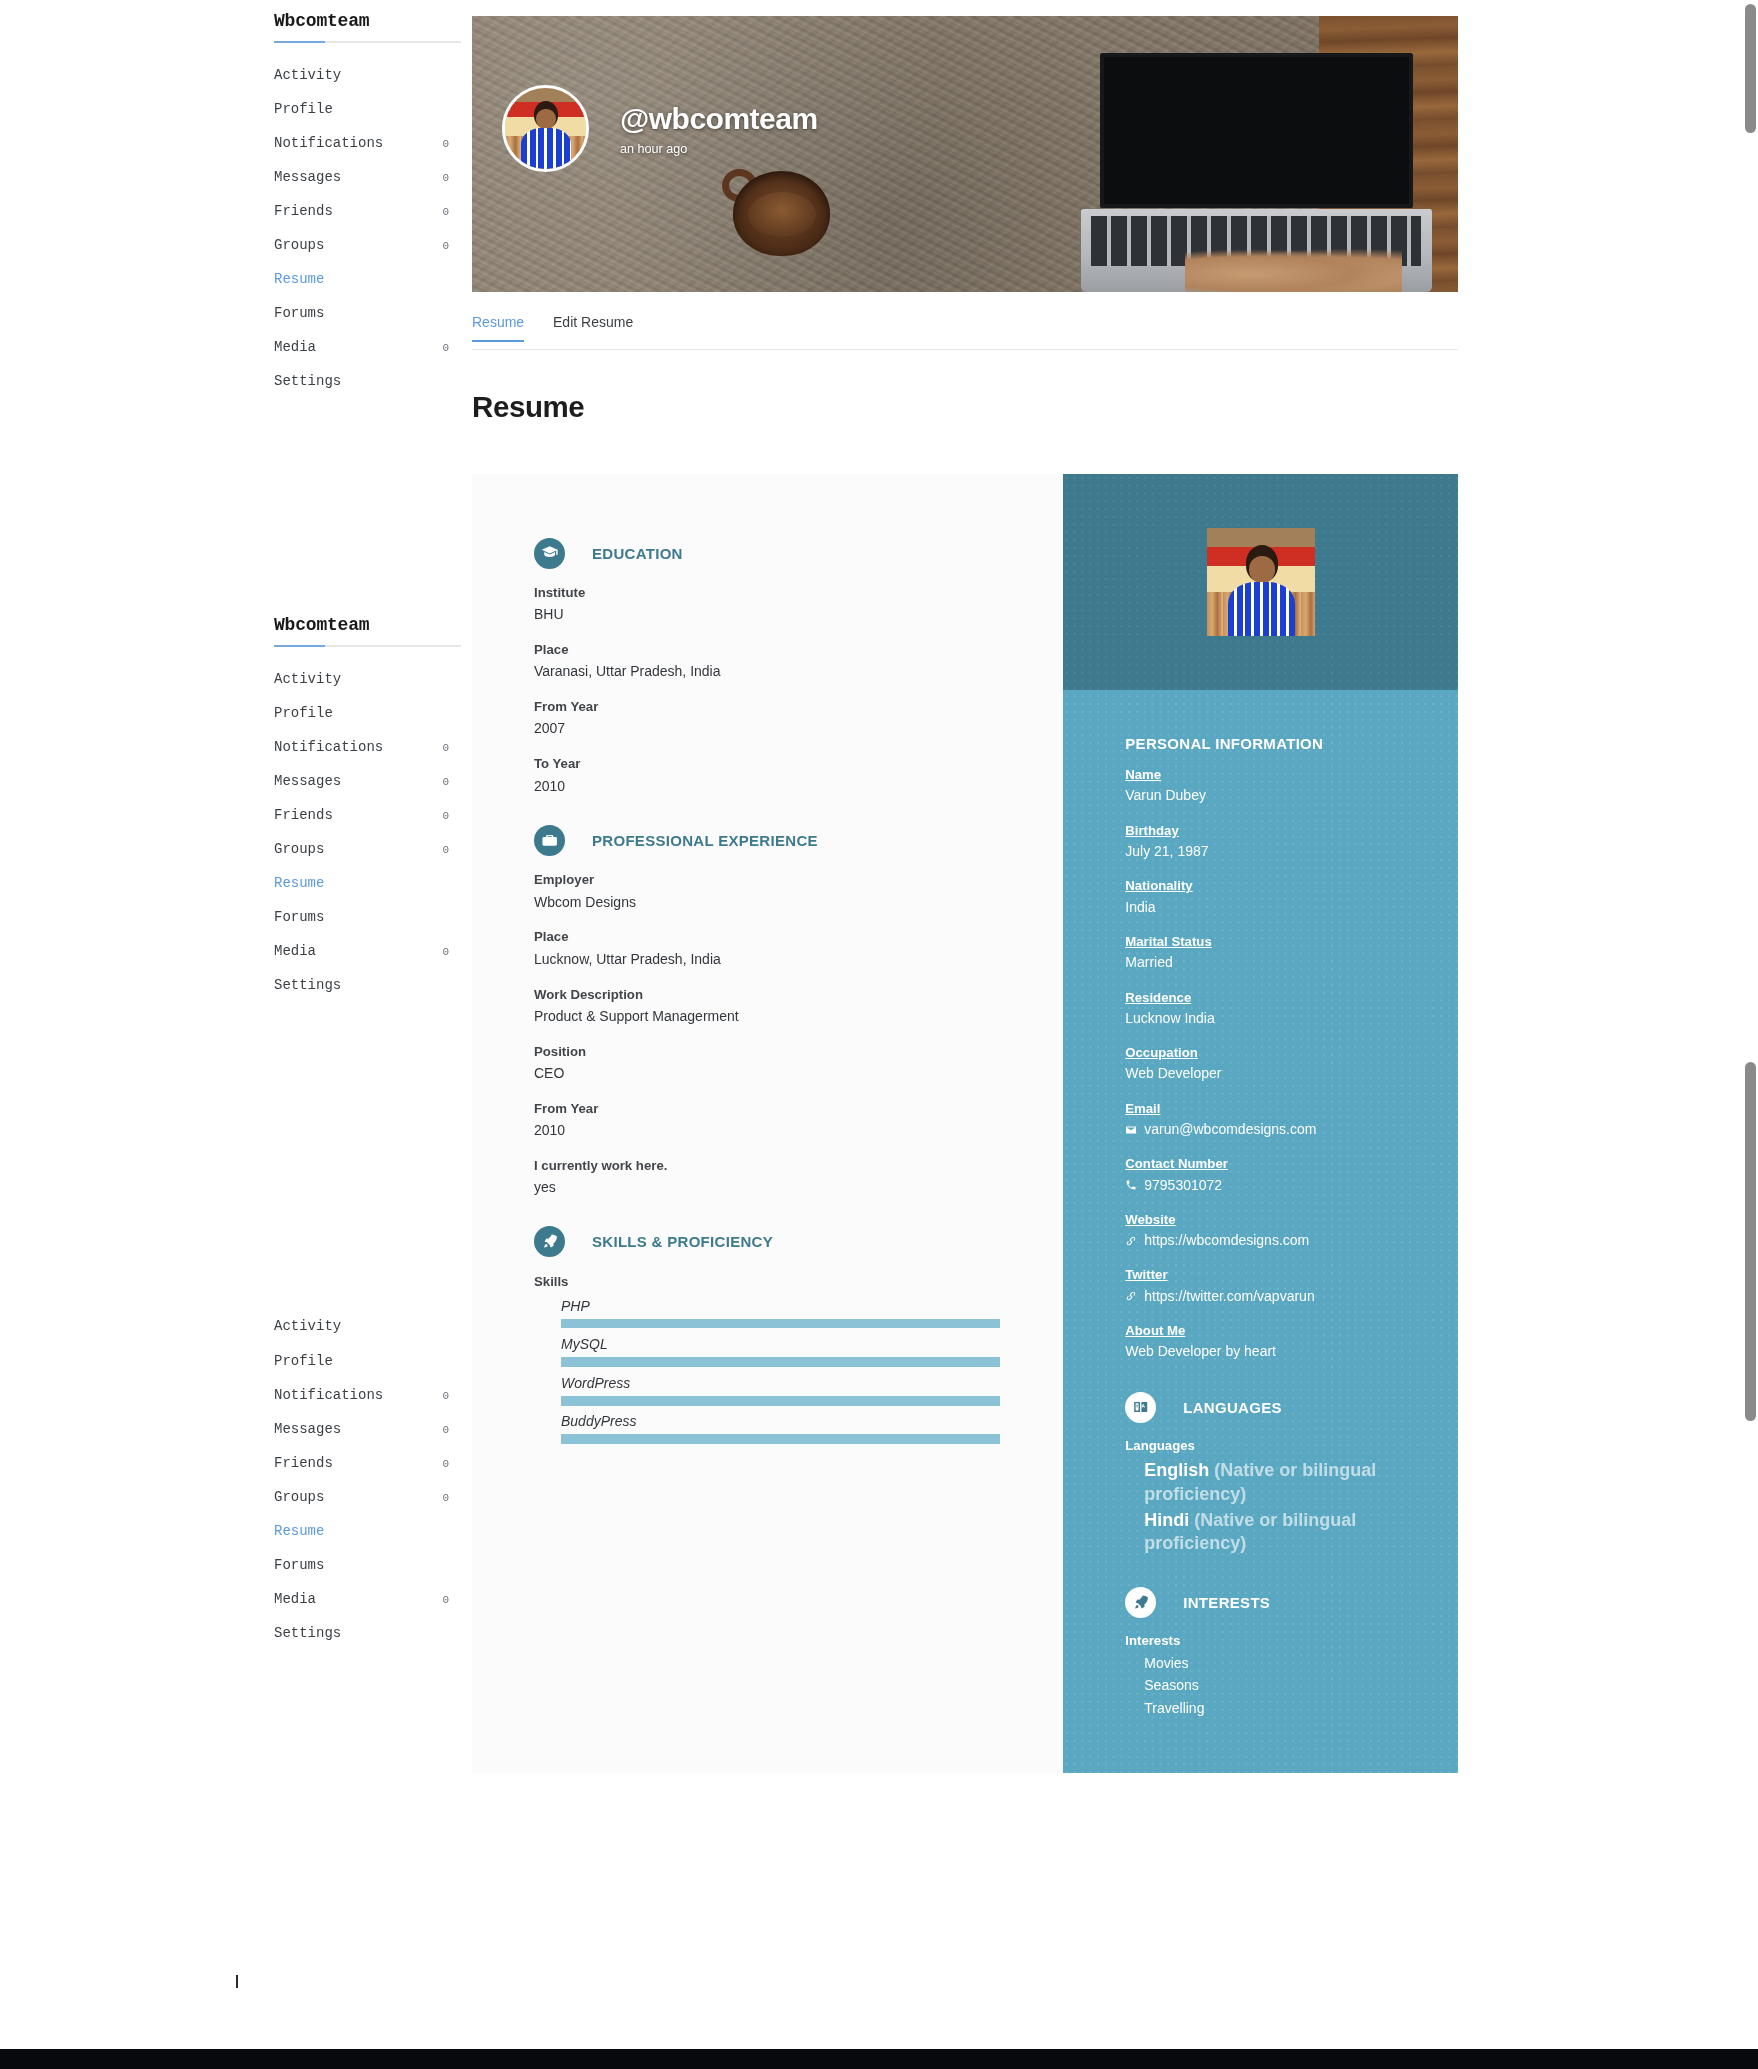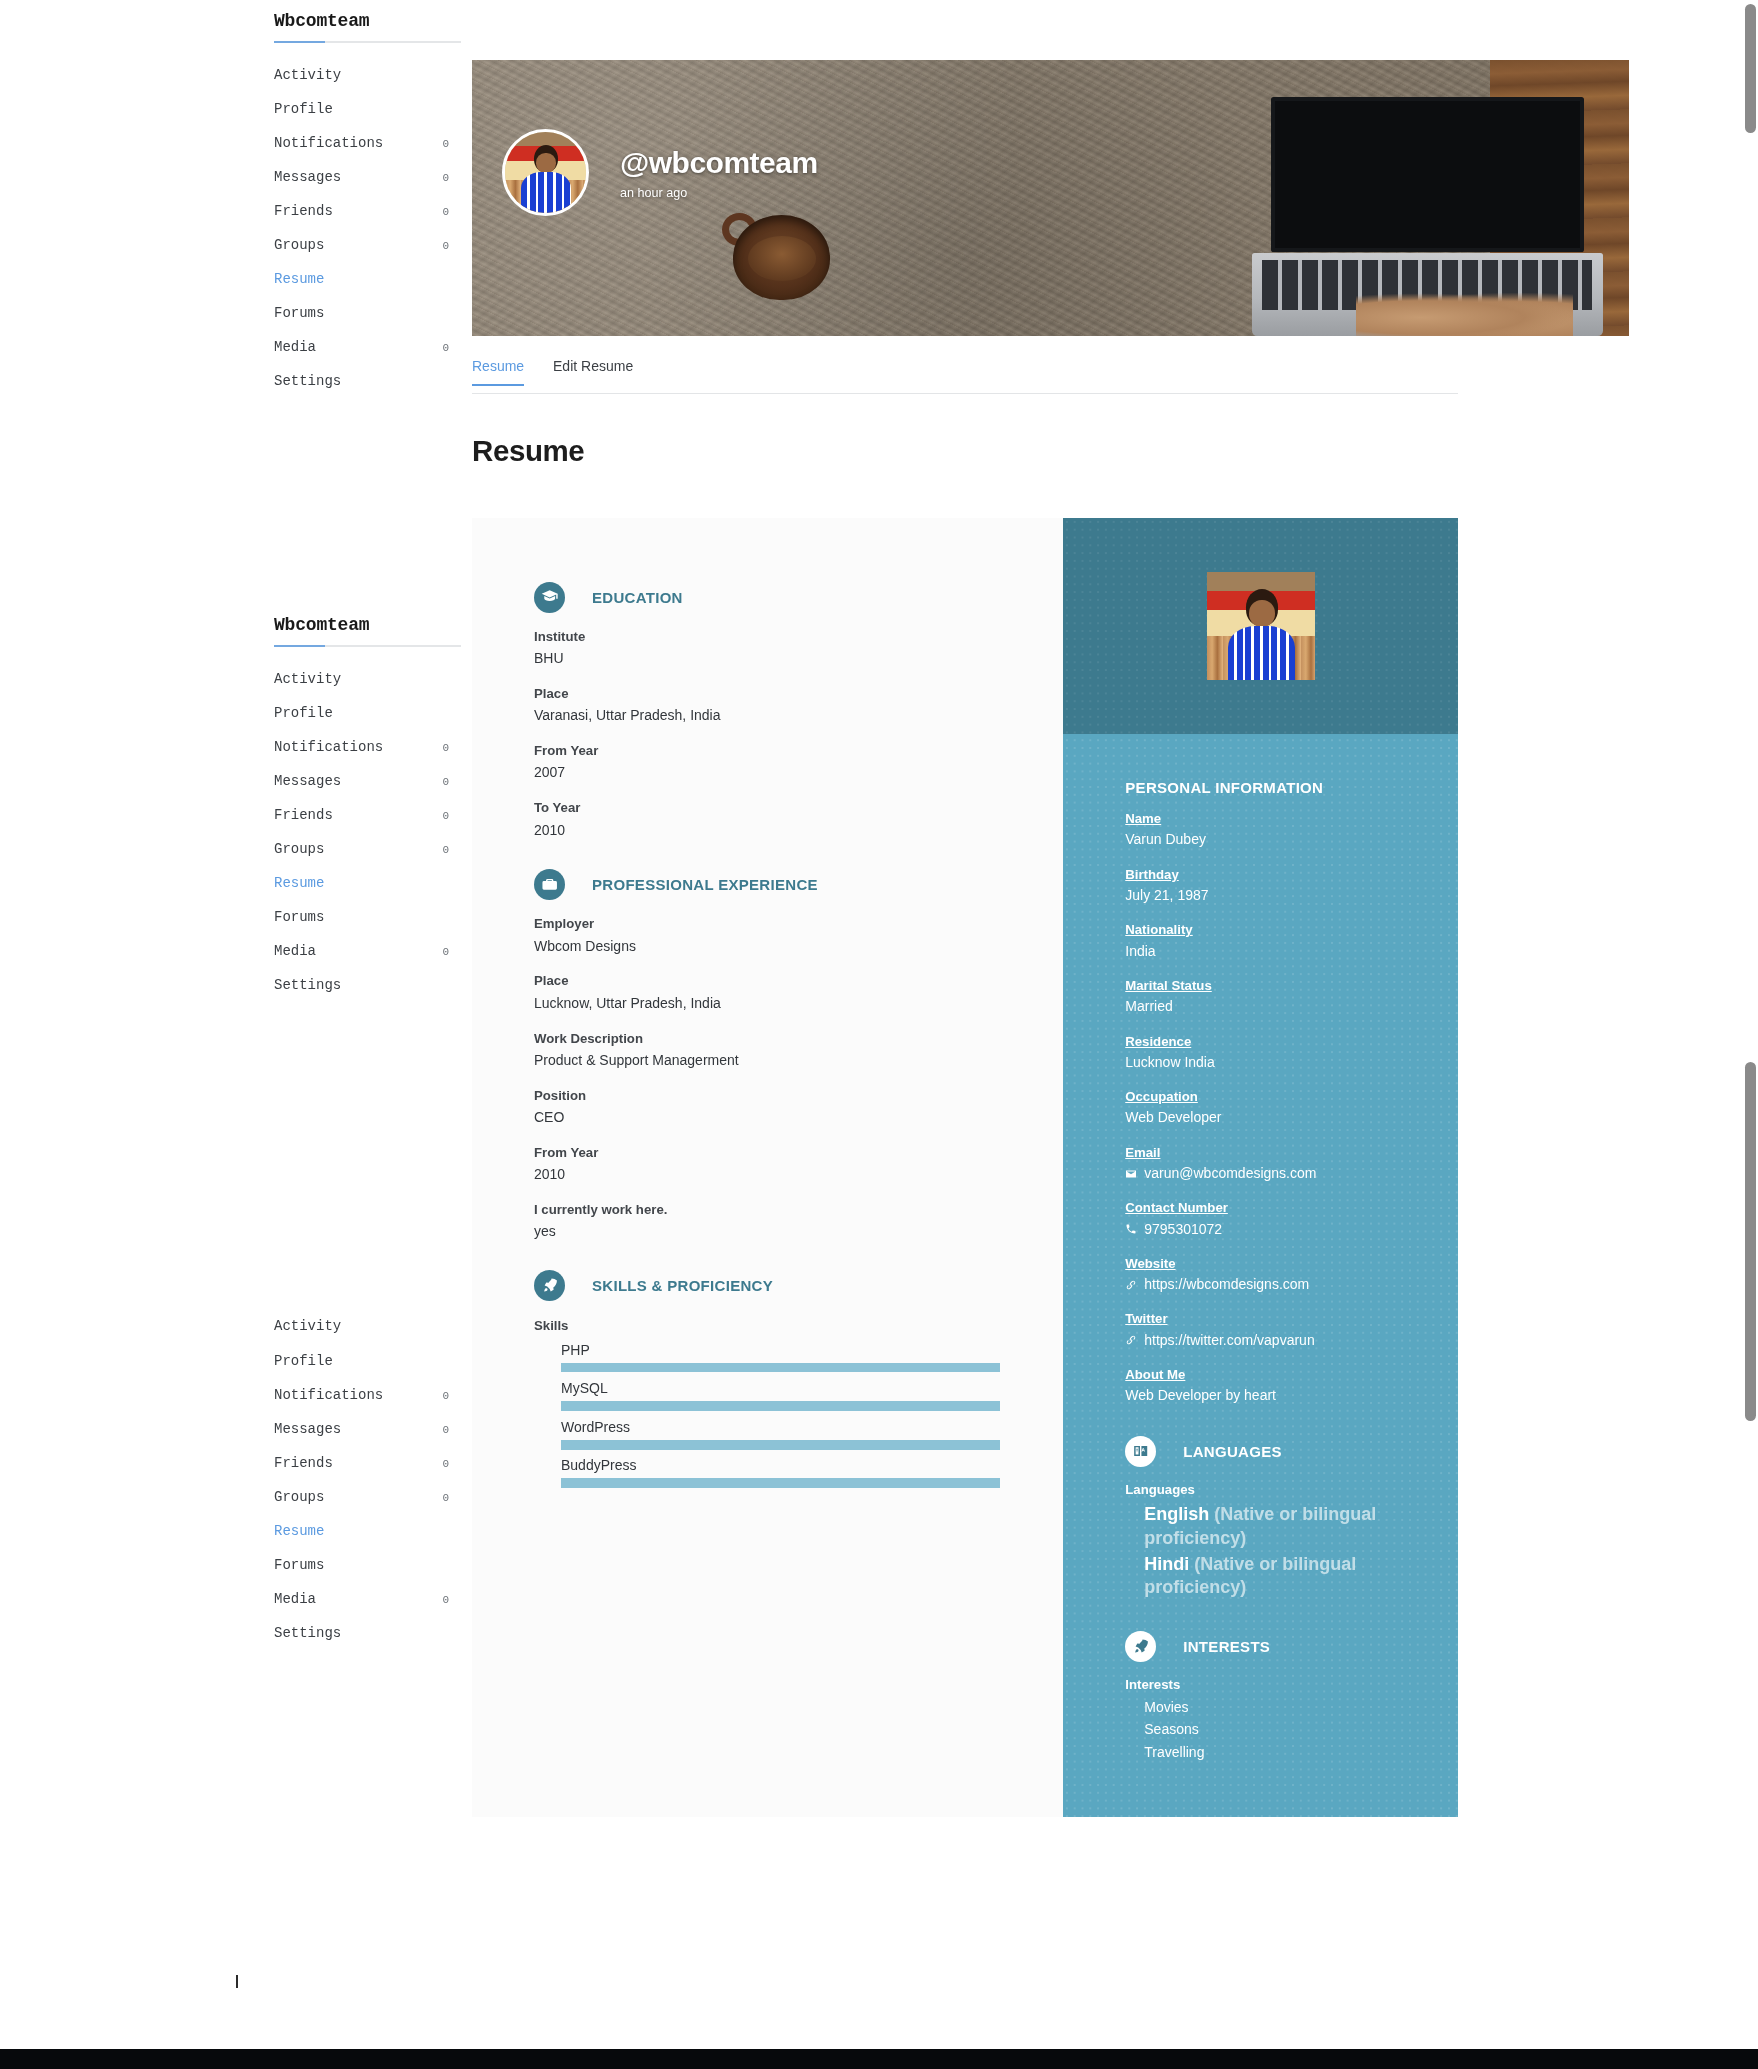--- a/index.html
+++ b/index.html
@@ -70,25 +70,24 @@
   .main-col {
     position: absolute;
     left: 472px;
     top: 15.6px;
     width: 986px;
   }
 
   
   .cover {
     position: relative;
-    width: 1157px;
+    width: 986px;
     height: 276px;
     overflow: hidden;
     background: #8d8377;
-    margin-top: 44px;
   }
   .cover-bg {
     position: absolute;
     inset: 0;
     background:
       radial-gradient(circle at 12% 30%, rgba(255,255,255,.10), transparent 40%),
       radial-gradient(circle at 42% 72%, rgba(0,0,0,.12), transparent 45%),
       repeating-linear-gradient(26deg, rgba(120,108,92,.55) 0px, rgba(155,143,126,.45) 2.6px, rgba(108,98,84,.5) 6px, rgba(146,134,117,.4) 9.6px),
       repeating-linear-gradient(-38deg, rgba(96,87,74,.35) 0px, rgba(163,151,133,.3) 4.3px, rgba(110,100,86,.35) 8.7px),
       linear-gradient(105deg, #9e9386 0%, #8e8477 38%, #7e7468 60%, #6a6054 100%);
@@ -315,21 +314,21 @@
   .fld-value {
     font-size: 14px;
     color: #32363b;
     line-height: 1.35;
   }
   .sec-block { margin-bottom: 29.5px; }
   .sec-block:last-child { margin-bottom: 0; }
 
   
   .skill-list { margin-top: 1.7px; }
-  .skill-row { margin-bottom: 7.8px; }
+  .skill-row { margin-bottom: 7.8px; font-style: italic; }
   .skill-name {
     font-size: 14px;
     color: #32363b;
     padding-left: 27px;
     margin-bottom: 5.2px;
   }
   .skill-track {
     margin-left: 27px;
     height: 9.6px;
     background: #f3f5f6;

